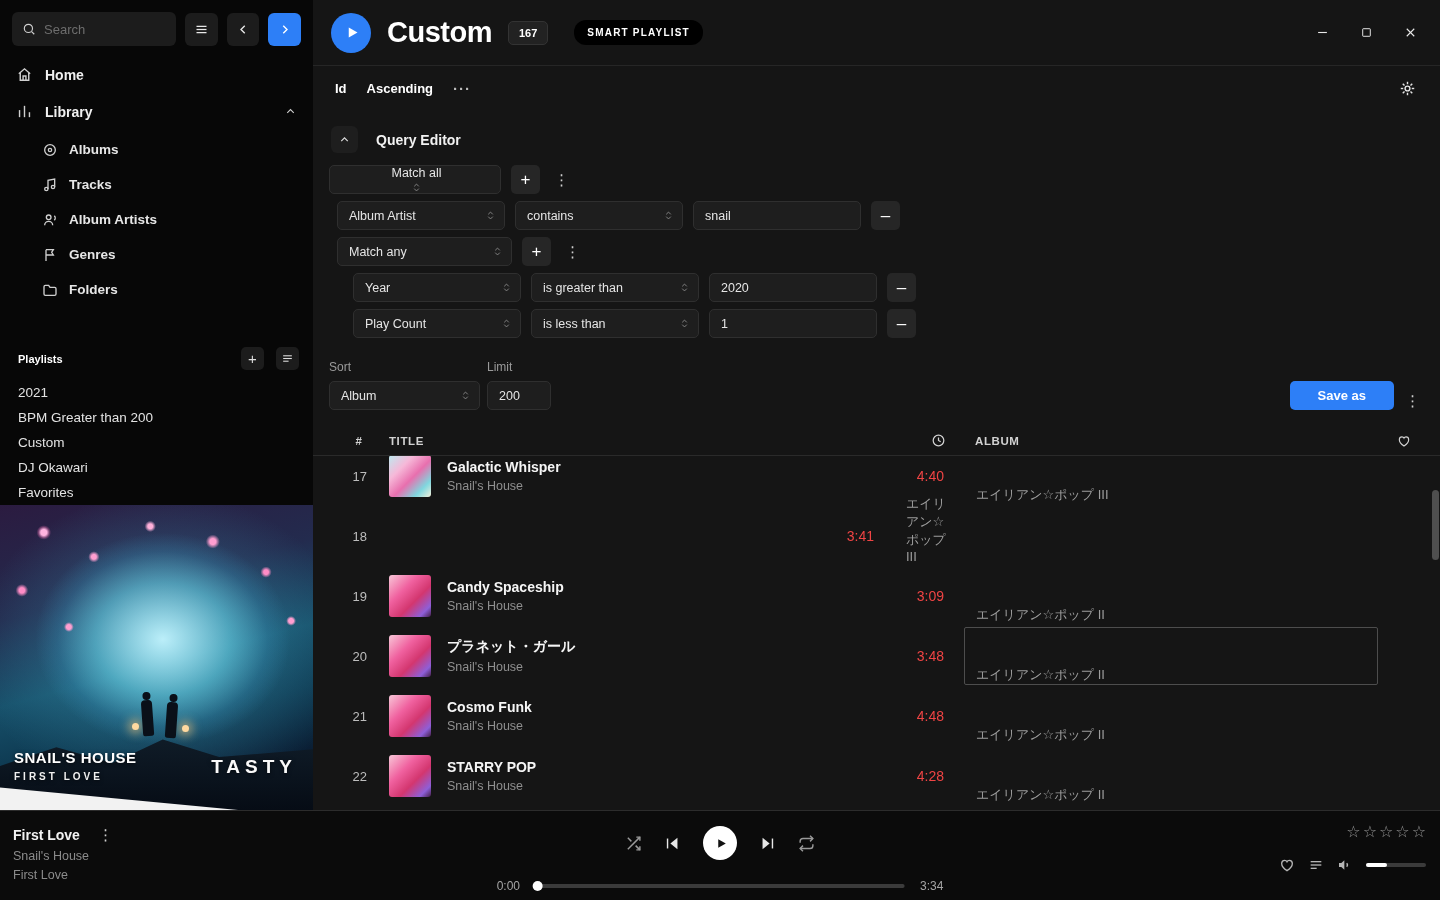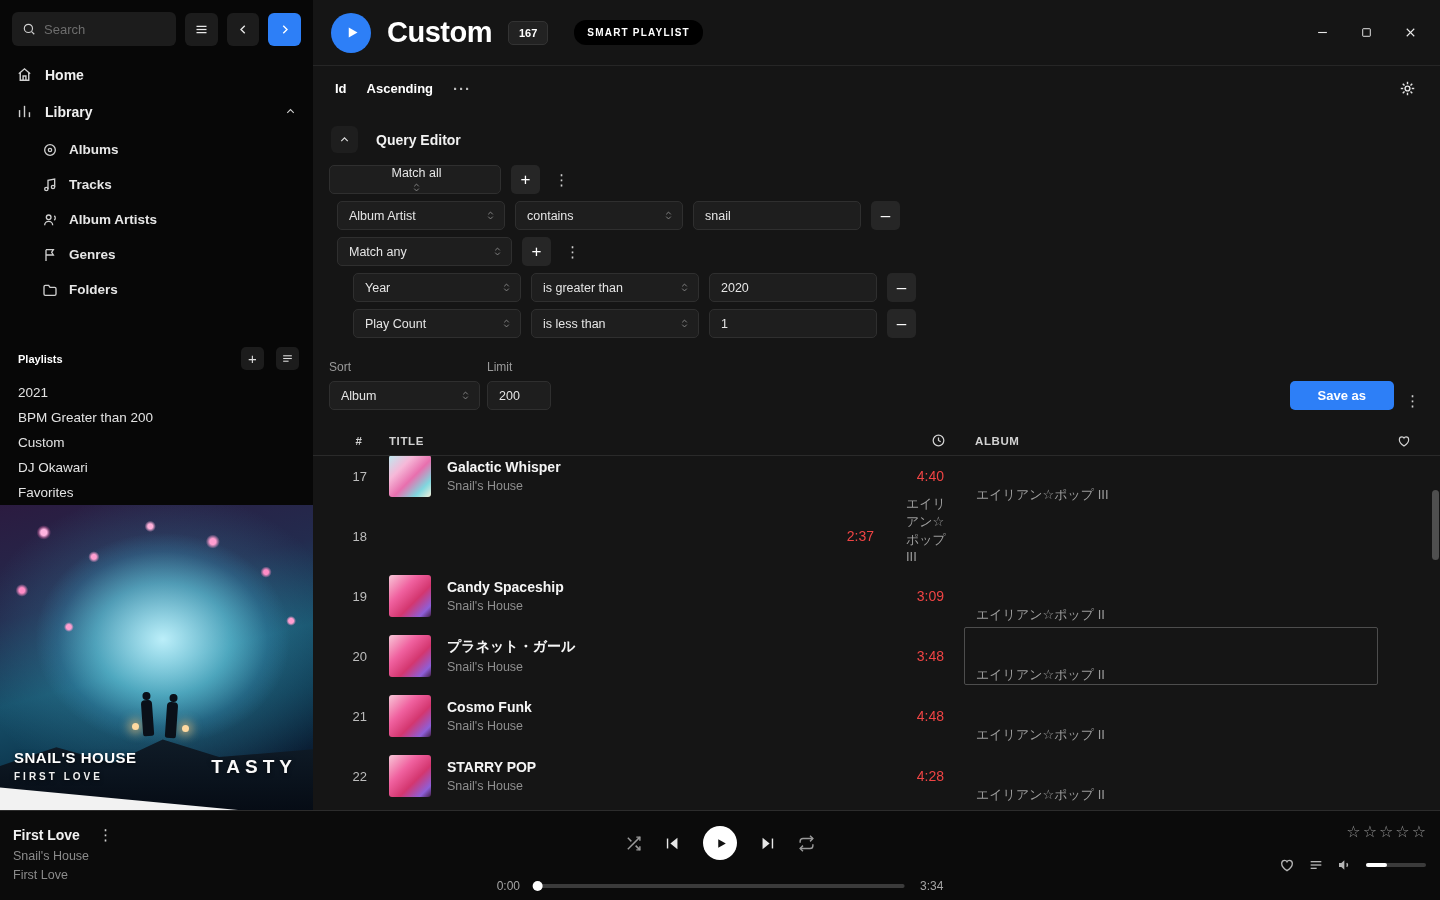--- a/index.html
+++ b/index.html
@@ -544,21 +544,21 @@
     </div>
     <span class="t-dur">4:40</span>
     <div class="t-album">
       <span class="t-album-link">エイリアン☆ポップ III</span>
     </div>
     <span class="t-fav"></span>
   </div>
 
   <div class="t-grid t-row">
     <span class="t-num">18</span>
-    <span class="t-dur">2:37</span>
+    <span class="t-dur">3:41</span>
     <div class="t-album">
       <span class="t-album-link">エイリアン☆ポップ III</span>
     </div>
     <span class="t-fav"></span>
   </div>
 
   <div class="t-grid t-row">
     <span class="t-num">19</span>
     <div class="t-main">
       <div class="t-thumb cover-alien-pop-2"></div>

